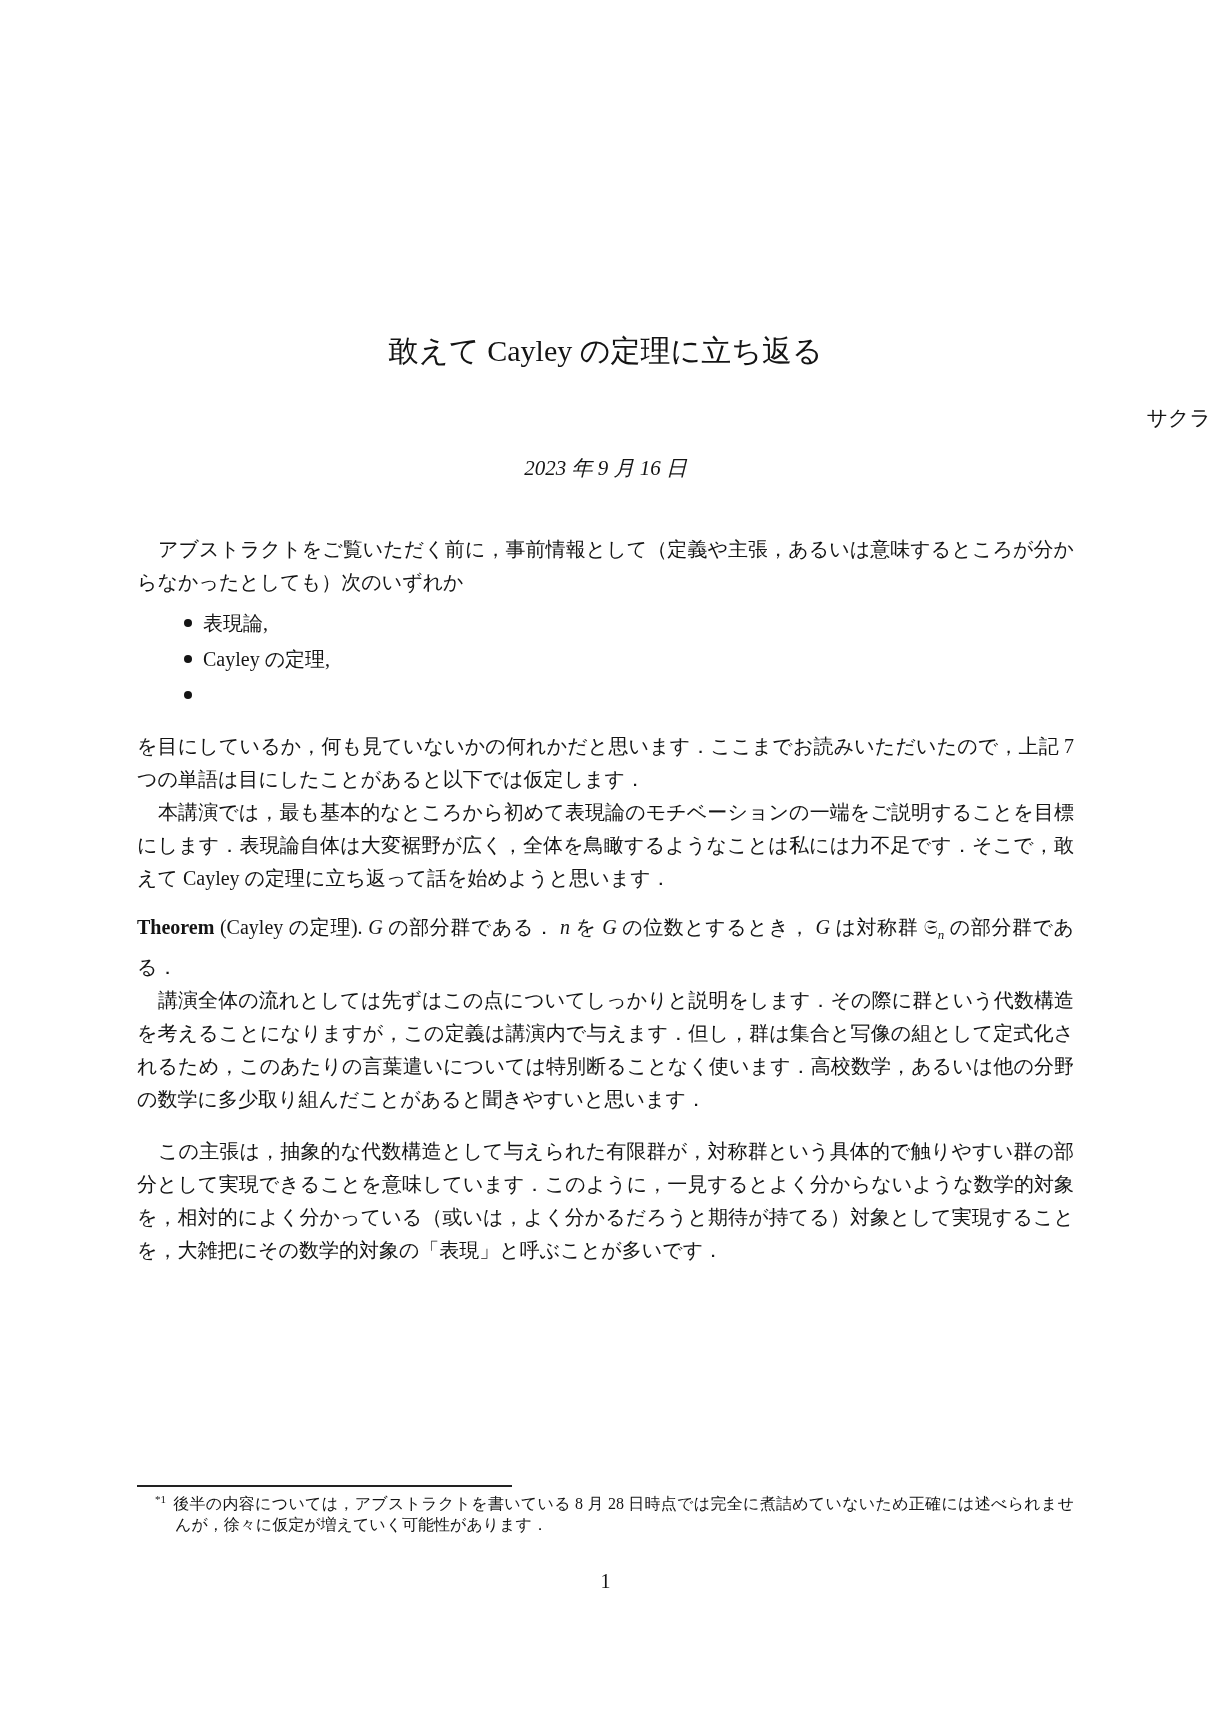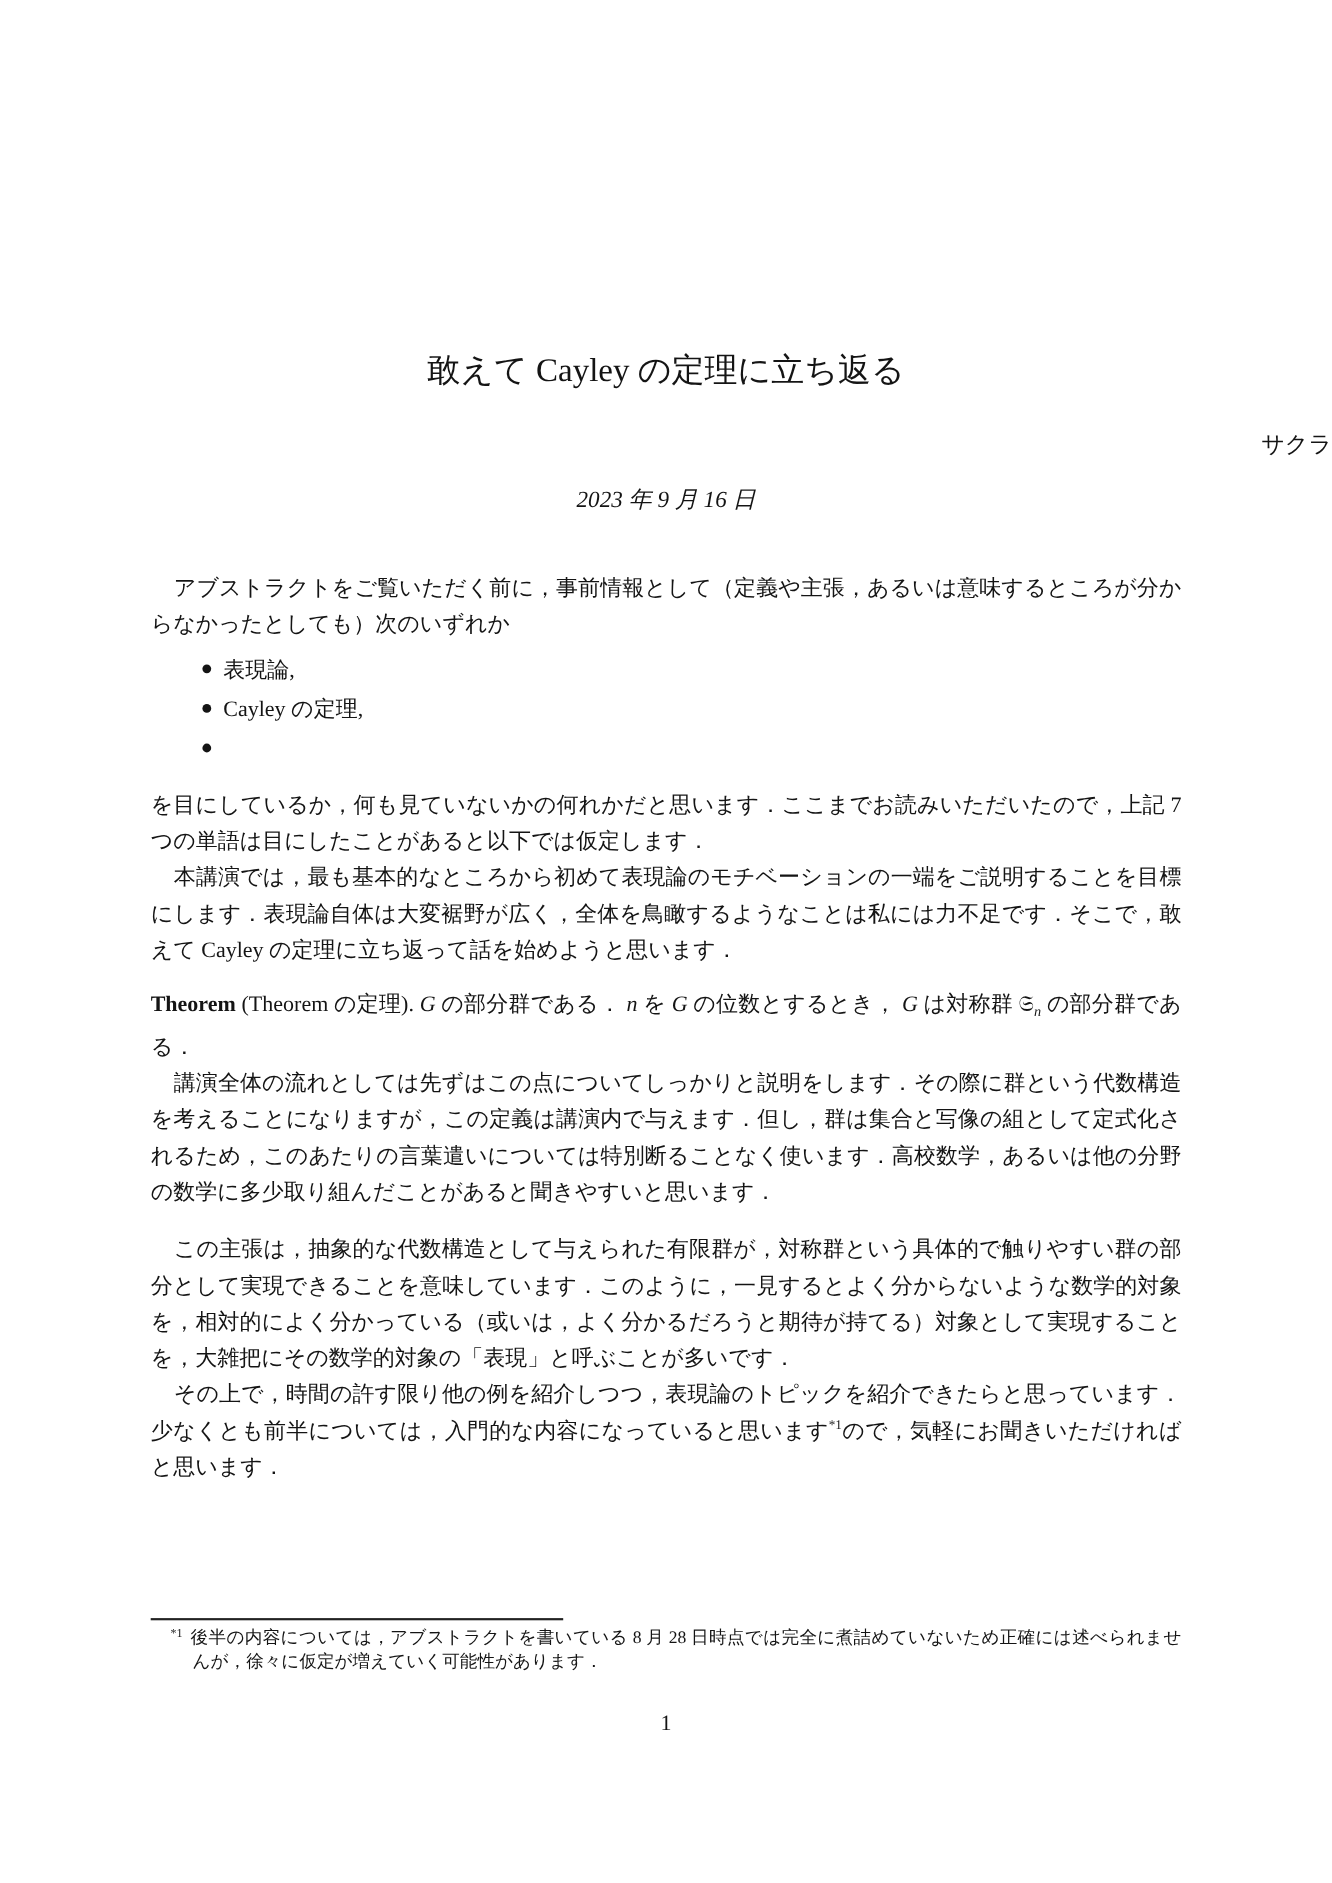--- a/index.html
+++ b/index.html
@@ -4,21 +4,21 @@
 <style>
   html, body {
     margin: 0;
     padding: 0;
     background: #ffffff;
   }
   .page {
     position: relative;
     width: 1211px;
     height: 1588px;
-    margin: 0 auto;
+    margin: 14px auto;
     background: #ffffff;
     color: #141414;
     font-family: "Liberation Serif", "DejaVu Serif", serif;
     box-sizing: border-box;
     padding-top: 316px;
     overflow: hidden;
   }
   .content {
     margin: 0 137px;
   }
@@ -129,27 +129,26 @@
     <ul class="bullets">
       <li><span class="dot"></span><span>表現論,</span></li>
       <li><span class="dot"></span><span>Cayley の定理,</span></li>
       <li><span class="dot"></span></li>
     </ul>
 
     <p>を目にしているか，何も見ていないかの何れかだと思います．ここまでお読みいただいたので，上記 7 つの単語は目にしたことがあると以下では仮定します．</p>
 
     <p class="ind">本講演では，最も基本的なところから初めて表現論のモチベーションの一端をご説明することを目標にします．表現論自体は大変裾野が広く，全体を鳥瞰するようなことは私には力不足です．そこで，敢えて Cayley の定理に立ち返って話を始めようと思います．</p>
 
-    <p class="theorem"><span class="bf">Theorem</span><span> (Theorem の定理). </span><span class="mi">G</span><span> の部分群である． </span><span class="mi">n</span><span> を </span><span class="mi">G</span><span> の位数とするとき， </span><span class="mi">G</span><span> は対称群 </span><span>𝔖</span><sub>n</sub><span> の部分群である．</span></p>
+    <p class="theorem"><span class="bf">Theorem</span><span> (Cayley の定理). </span><span class="mi">G</span><span> の部分群である． </span><span class="mi">n</span><span> を </span><span class="mi">G</span><span> の位数とするとき， </span><span class="mi">G</span><span> は対称群 </span><span>𝔖</span><sub>n</sub><span> の部分群である．</span></p>
 
     <p class="ind">講演全体の流れとしては先ずはこの点についてしっかりと説明をします．その際に群という代数構造を考えることになりますが，この定義は講演内で与えます．但し，群は集合と写像の組として定式化されるため，このあたりの言葉遣いについては特別断ることなく使います．高校数学，あるいは他の分野の数学に多少取り組んだことがあると聞きやすいと思います．</p>
 
     <p class="ind p4">この主張は，抽象的な代数構造として与えられた有限群が，対称群という具体的で触りやすい群の部分として実現できることを意味しています．このように，一見するとよく分からないような数学的対象を，相対的によく分かっている（或いは，よく分かるだろうと期待が持てる）対象として実現することを，大雑把にその数学的対象の「表現」と呼ぶことが多いです．</p>
 
-    <p class="ind"><span>その上で，時間の許す限り他の例を紹介しつつ，表現論のトピックを紹介できたらと思っています．少なくとも前半については，入門的な内容になっていると思います</span><sup class="fn">*1</sup><span>ので，気軽にお聞きいただければと思います．</span></p>
 
   </div>
 
   <div class="footer">
     <hr class="frule">
     <div class="footnote"><sup>*1</sup><span>後半の内容については，アブストラクトを書いている 8 月 28 日時点では完全に煮詰めていないため正確には述べられませんが，徐々に仮定が増えていく可能性があります．</span></div>
     <div class="pageno">1</div>
   </div>
 
 </div>

